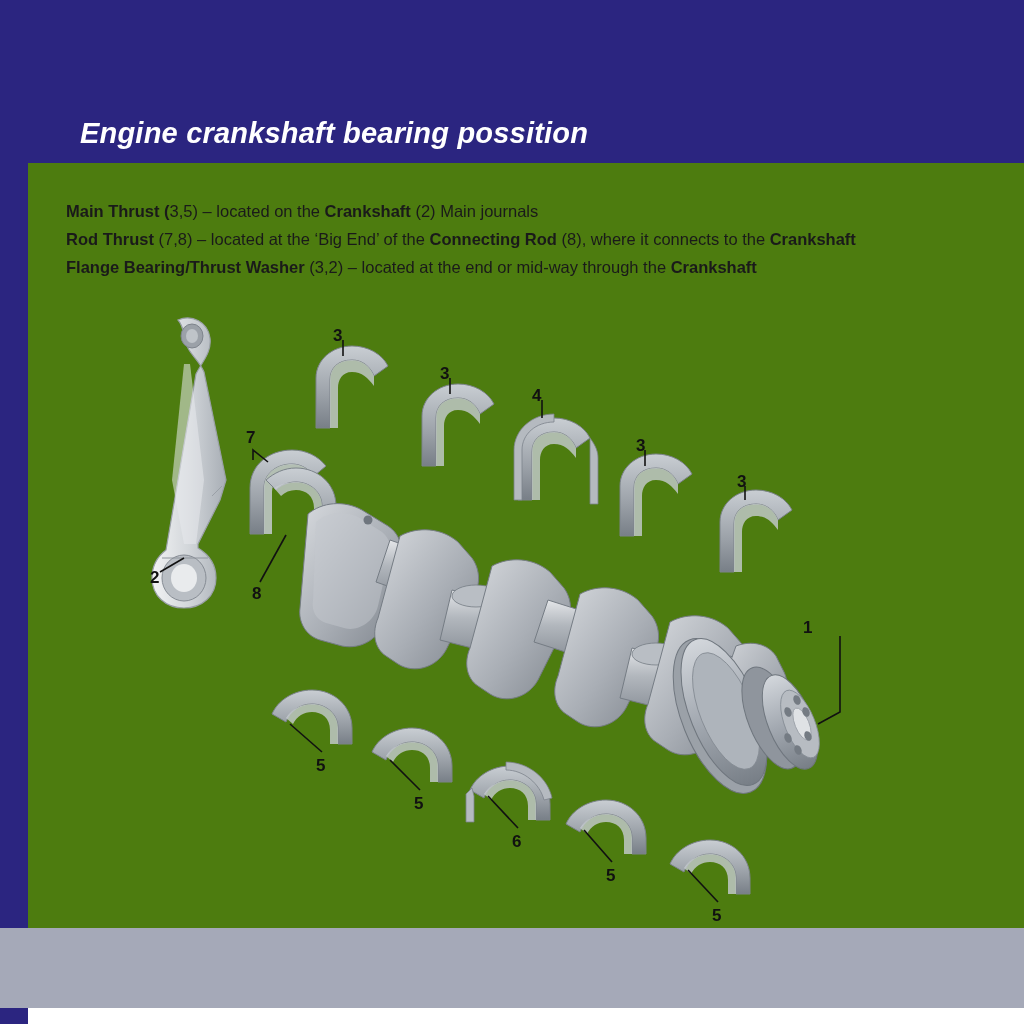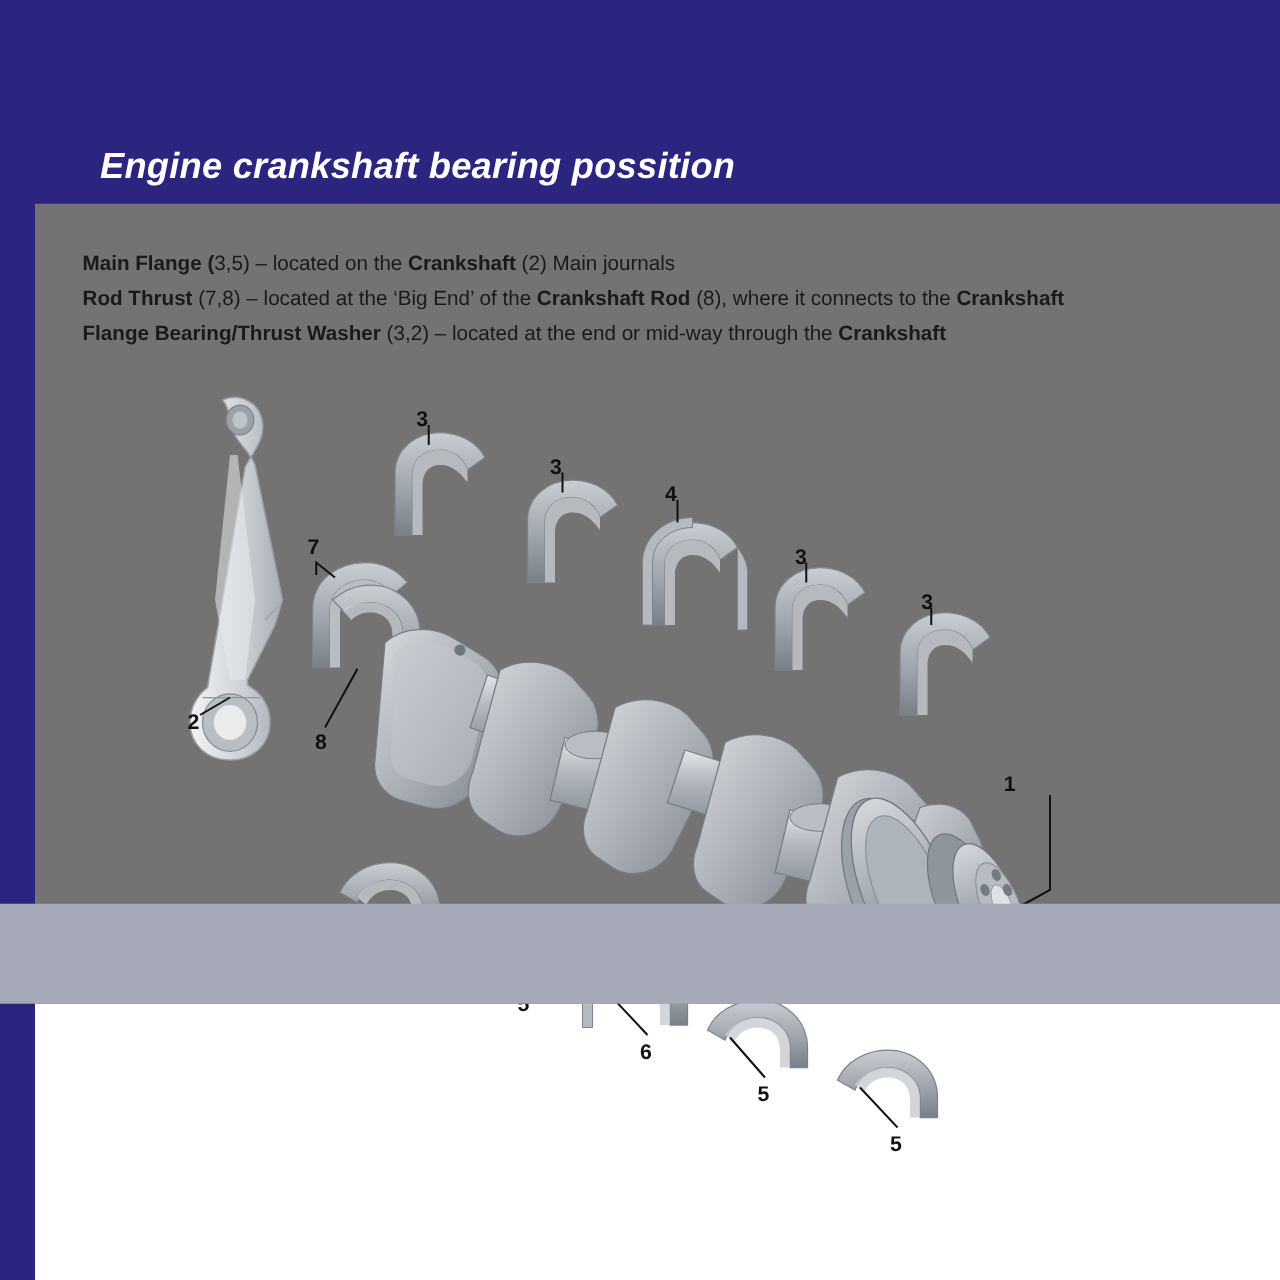--- a/index.html
+++ b/index.html
@@ -9,22 +9,22 @@
   body {
     width: 1024px;
     height: 1024px;
     background: #ffffff;
     font-family: "Liberation Sans", sans-serif;
     overflow: hidden;
   }
   .page {
     position: relative;
     width: 1024px;
-    height: 803px;
-    background: #737373;
+    height: 1008px;
+    background: #4d7c0f;
   }
   
   .left-bar {
     position: absolute;
     left: 0;
     top: 0;
     width: 28px;
     height: 1024px;
     background: #2b2580;
   }
@@ -94,24 +94,24 @@
 <body>
 
 <div class="page">
 
   <div class="header-band"></div>
   <div class="left-bar"></div>
   <h1 class="header-title">Engine crankshaft bearing possition</h1>
 
   <div class="desc">
     <div class="line">
-      <span class="b">Main Flange (</span><span>3,5) – located on the </span><span class="b">Crankshaft</span><span> (2) Main journals</span>
+      <span class="b">Main Thrust (</span><span>3,5) – located on the </span><span class="b">Crankshaft</span><span> (2) Main journals</span>
     </div>
     <div class="line">
-      <span class="b">Rod Thrust</span><span> (7,8) – located at the ‘Big End’ of the </span><span class="b">Crankshaft Rod</span><span> (8), where it connects to the </span><span class="b">Crankshaft</span>
+      <span class="b">Rod Thrust</span><span> (7,8) – located at the ‘Big End’ of the </span><span class="b">Connecting Rod</span><span> (8), where it connects to the </span><span class="b">Crankshaft</span>
     </div>
     <div class="line">
       <span class="b">Flange Bearing/Thrust Washer</span><span> (3,2) – located at the end or mid-way through the </span><span class="b">Crankshaft</span>
     </div>
   </div>
 
   <div class="figure">
     <svg width="870" height="650" viewBox="0 0 870 650" xmlns="http://www.w3.org/2000/svg">
       <defs>
         <linearGradient id="gMetal" x1="0" y1="0" x2="0" y2="1">

